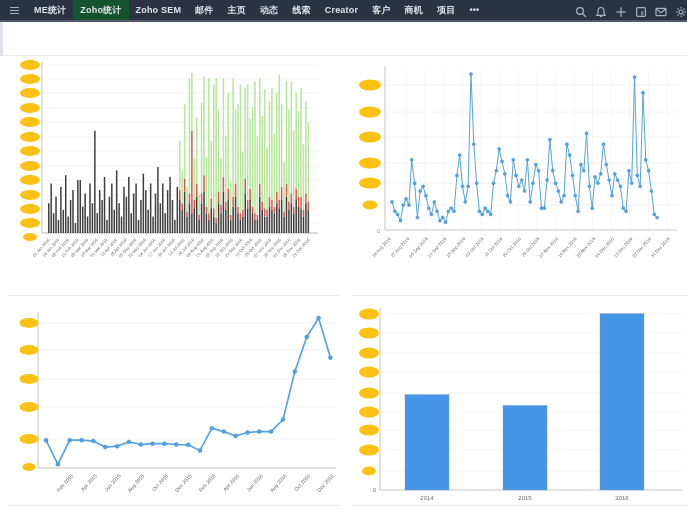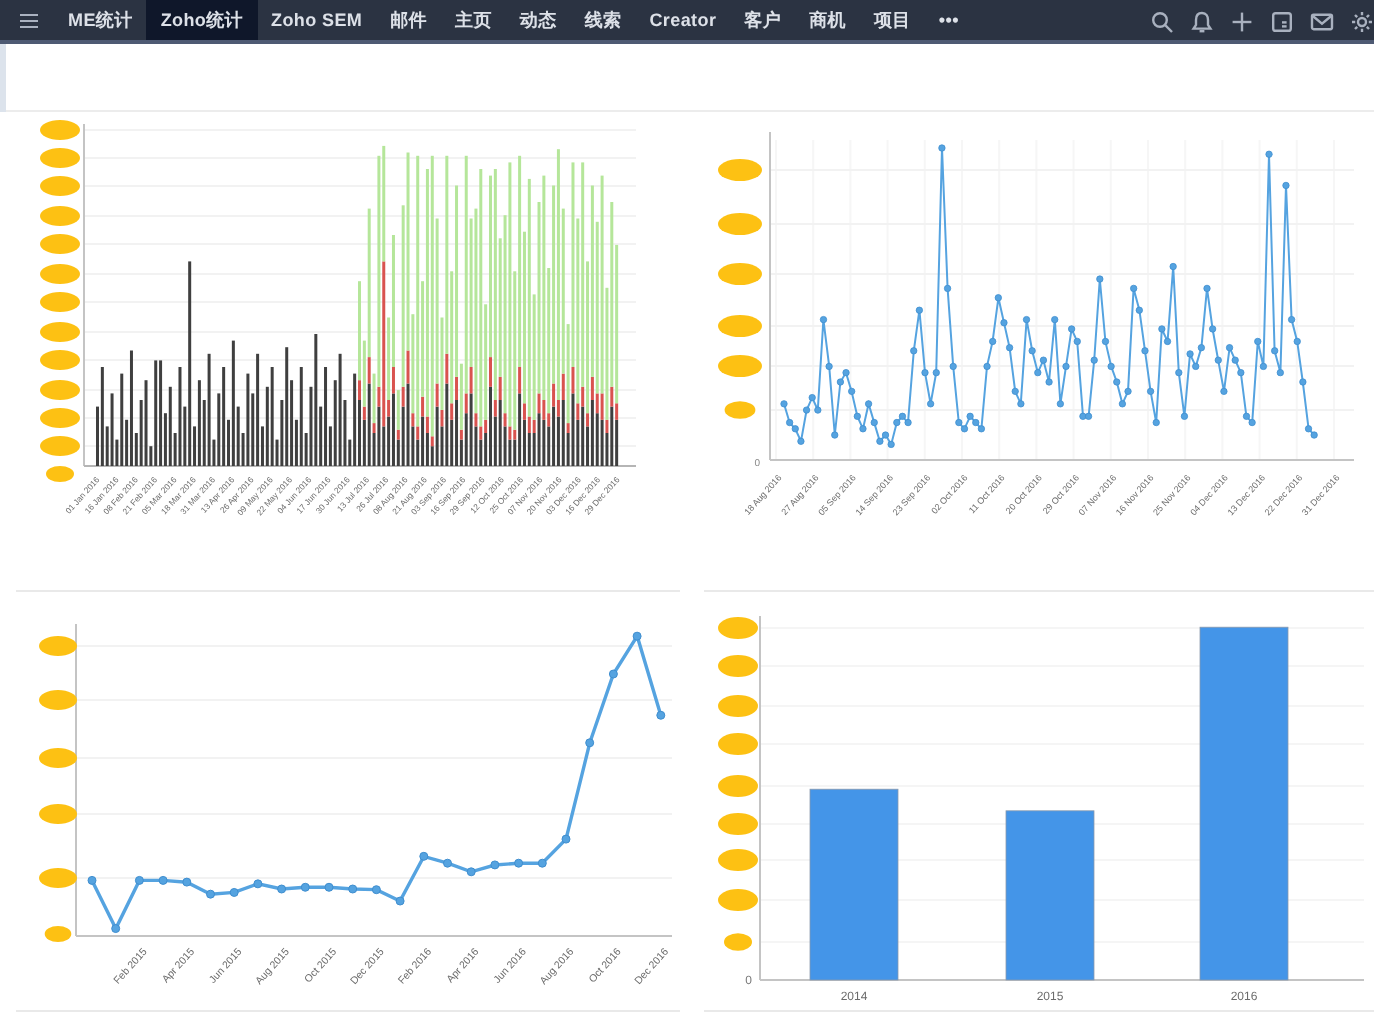--- a/index.html
+++ b/index.html
@@ -6,21 +6,21 @@
   .app{position:relative;width:687px;height:509px;background:#fff;overflow:hidden;
        font-family:"Liberation Sans","DejaVu Sans",sans-serif;}
   
   .topnav{position:absolute;top:0;left:0;right:0;height:22px;background:#2b3342;
           display:flex;align-items:stretch;box-sizing:border-box;border-bottom:2px solid #4e5a73;}
   .burger{display:flex;flex-direction:column;justify-content:center;gap:2px;padding:0 8px 0 10px;cursor:pointer;}
   .burger i{display:block;width:9px;height:1px;background:#aab2c0;}
   .navtabs{display:flex;align-items:stretch;}
   .tab{display:flex;align-items:center;padding:0 7px;font-size:9px;font-weight:700;
        color:#dde1e8;white-space:nowrap;cursor:pointer;letter-spacing:.2px;}
-  .tab.active{background:#0f172a;}
+  .tab.active{background:#14532d;}
   .nav-right{margin-left:auto;display:flex;align-items:center;gap:8px;padding-right:0;}
   .nav-ic{width:12px;height:12px;flex:0 0 auto;cursor:pointer;}
   .nav-ic svg{width:12px;height:12px;stroke:#a9b1bf;fill:none;stroke-width:1.2;}
   
   .toolbar{position:absolute;top:22px;left:0;right:0;height:34px;background:#fff;
            border-bottom:1px solid #ececec;box-sizing:border-box;}
   .left-strip{position:absolute;left:0;top:22px;width:3px;height:34px;background:#dce3ec;}
   
   .panel{position:absolute;background:#fff;overflow:hidden;border-bottom:1px solid #e9e9e9;box-sizing:border-box;}
   #p1{left:8px;top:56px;width:332px;height:240px;}

